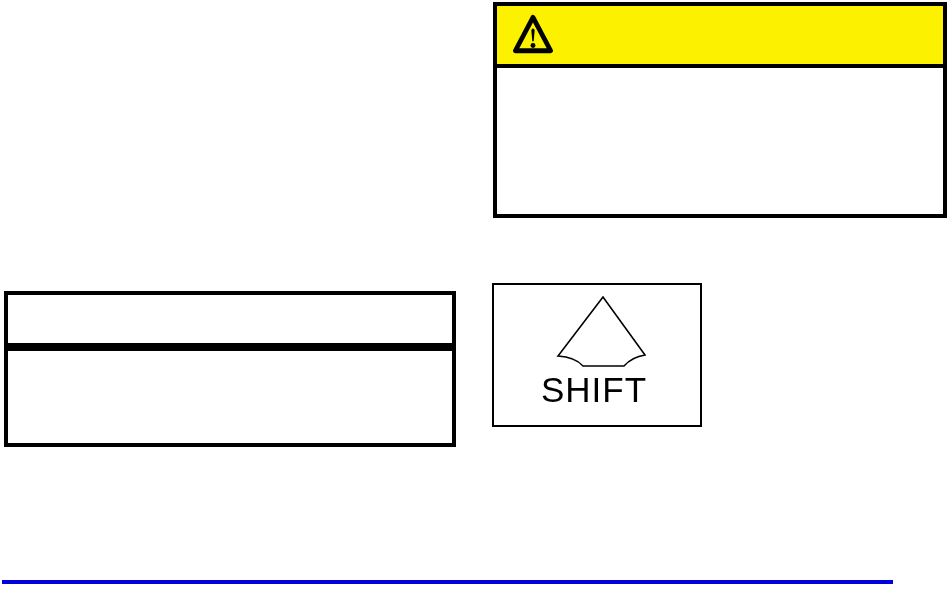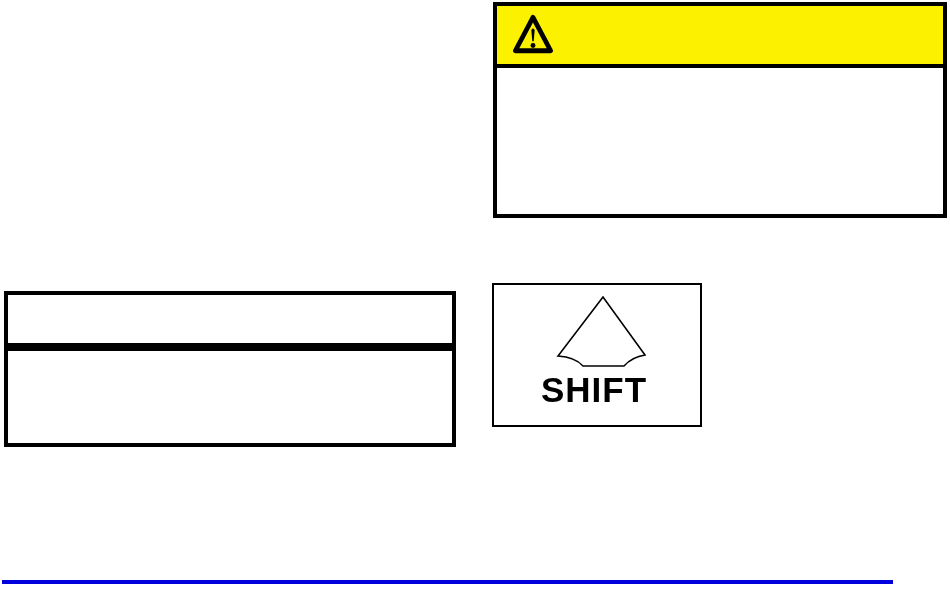--- a/index.html
+++ b/index.html
@@ -101,21 +101,20 @@
   .shift-label {
     position: absolute;
     left: 0;
     right: 6px;
     bottom: 18px;
     text-align: center;
     font-size: 35px;
     letter-spacing: 1px;
     color: #000000;
     line-height: 1;
-    font-weight: bold;
   }
 
   
   .footer-rule {
     position: absolute;
     left: 2px;
     top: 580px;
     width: 891px;
     height: 4px;
     background: #0000DD;

